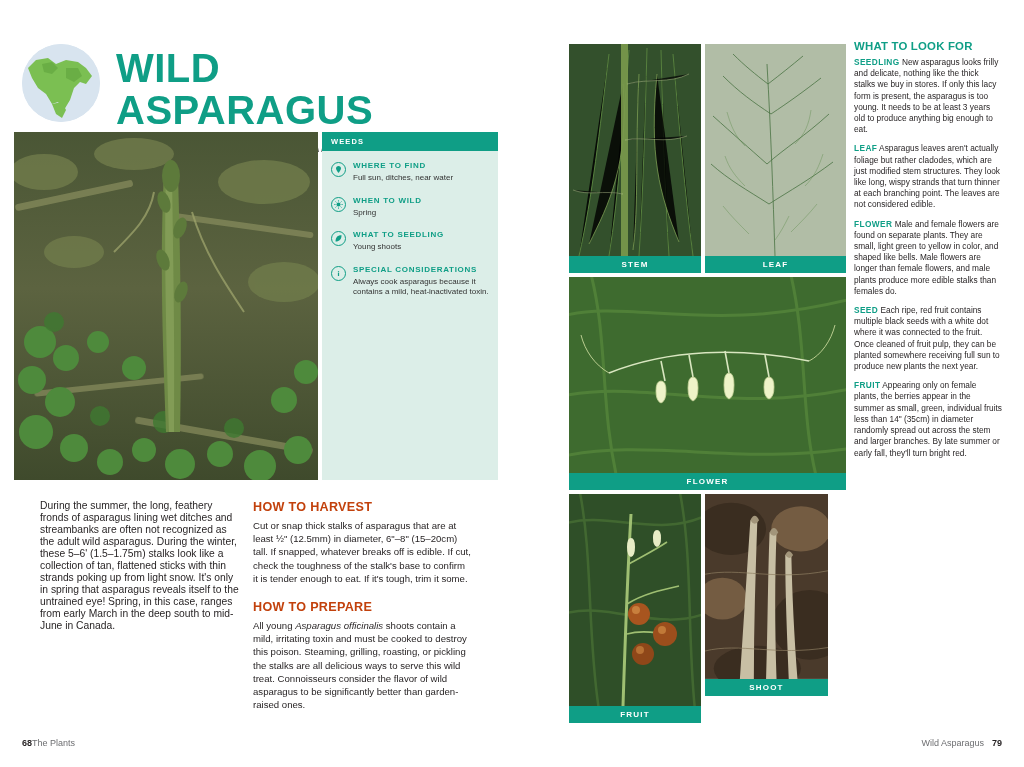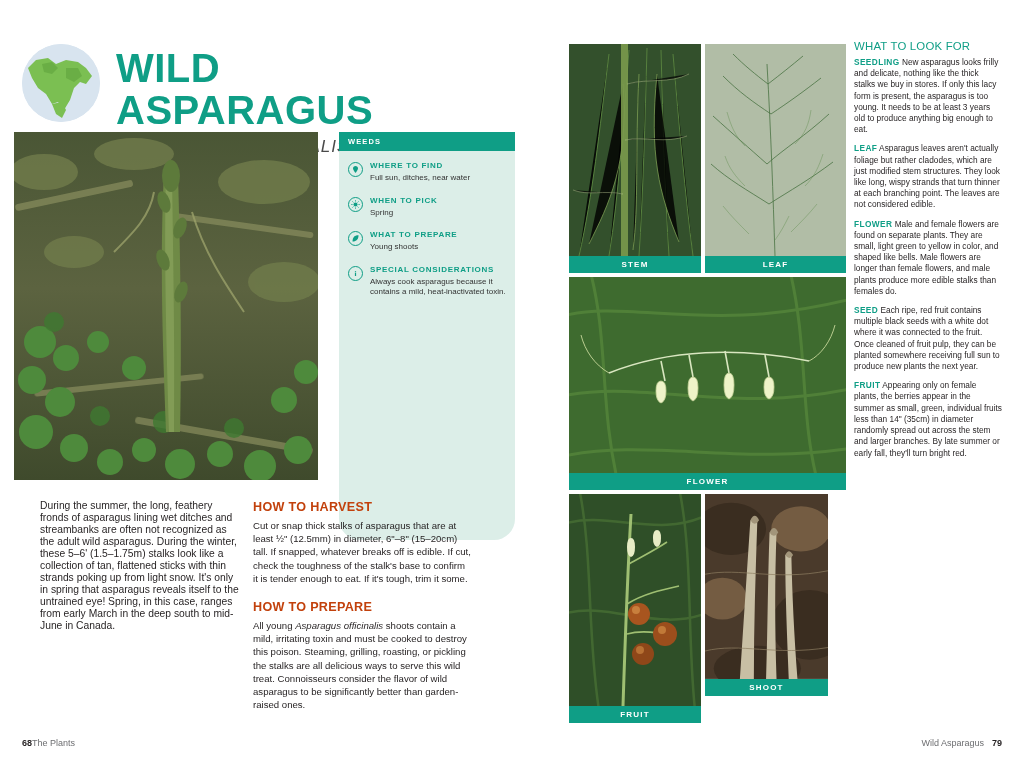--- a/index.html
+++ b/index.html
@@ -38,23 +38,22 @@
 
   
   .main-photo {
     position:absolute; left:14px; top:132px; width:304px; height:348px;
     overflow:hidden; background:#4a5d3a;
   }
   .main-photo .ph { width:100%; height:100%; display:block; }
 
   
   .info-panel {
-    position:absolute; left:339px; top:132px; width:176px; height:408px;
+    position:absolute; left:322px; top:132px; width:176px; height:348px;
     background:#dceee8;
-    border-radius:21px;
   }
   .info-head {
     background:#0f9e86; color:#fff; font-size:7.5px; font-weight:bold;
     letter-spacing:1.1px; padding:5px 9px;
   }
   .info-rows { padding:10px 9px 0 9px; }
   .info-row { display:flex; align-items:flex-start; margin-bottom:12px; }
   .info-ico {
     width:15px; height:15px; flex:0 0 15px; margin-right:7px; margin-top:1px;
     border:1.3px solid #0f9e86; border-radius:50%;
@@ -95,21 +94,21 @@
   .cap {
     background:#0f9e86; color:#fff; font-size:8px; font-weight:bold;
     letter-spacing:1.2px; text-align:center; padding:4px 0 4px 0;
   }
   .gap { height:4px; }
 
   .right-col {
     position:absolute; left:342px; top:40px; width:148px;
   }
   .rc-head {
-    color:#0f9e86; font-size:11.4px; font-weight:normal; letter-spacing:0.2px;
+    color:#0f9e86; font-size:11.4px; font-weight:bold; letter-spacing:0.2px;
     margin:0 0 5px 0;
   }
   .rc-p { font-size:8.3px; line-height:11.2px; margin:0 0 8px 0; color:#231f20; }
   .rc-p b { color:#0f9e86; letter-spacing:0.4px; }
 
   
   .footer-left {
     position:absolute; left:22px; bottom:19px;
     font-size:9px; color:#6d6e71;
   }
@@ -226,33 +225,33 @@
         <div class="info-row">
           <div class="info-ico">
             <svg width="9" height="9" viewBox="0 0 9 9">
                 <circle cx="4.5" cy="4.5" r="2" fill="#0f9e86"></circle>
                 <g stroke="#0f9e86" stroke-width="0.9">
                   <path d="M4.5 0.3v1.2M4.5 7.5v1.2M0.3 4.5h1.2M7.5 4.5h1.2M1.5 1.5l0.9 0.9M6.6 6.6l0.9 0.9M7.5 1.5l-0.9 0.9M2.4 6.6l-0.9 0.9"></path>
                 </g>
               </svg>
           </div>
           <div class="info-txt">
-            <div class="info-label">WHEN TO PICK</div>
+            <div class="info-label">WHEN TO WILD</div>
             <div class="info-val">Spring</div>
           </div>
         </div>
 
         <div class="info-row">
           <div class="info-ico">
             <svg width="9" height="9" viewBox="0 0 9 9">
                 <path d="M1.5 7.5 C1.5 3 4 1 7.5 1.2 C7.7 5 5.2 7.6 1.5 7.5 Z" fill="#0f9e86"></path>
               </svg>
           </div>
           <div class="info-txt">
-            <div class="info-label">WHAT TO PREPARE</div>
+            <div class="info-label">WHAT TO SEEDLING</div>
             <div class="info-val">Young shoots</div>
           </div>
         </div>
 
         <div class="info-row">
           <div class="info-ico">
             <svg width="9" height="9" viewBox="0 0 9 9">
                 <rect x="3.9" y="2.2" width="1.2" height="1.2" fill="#0f9e86"></rect>
                 <rect x="3.9" y="4" width="1.2" height="3" fill="#0f9e86"></rect>
               </svg>

